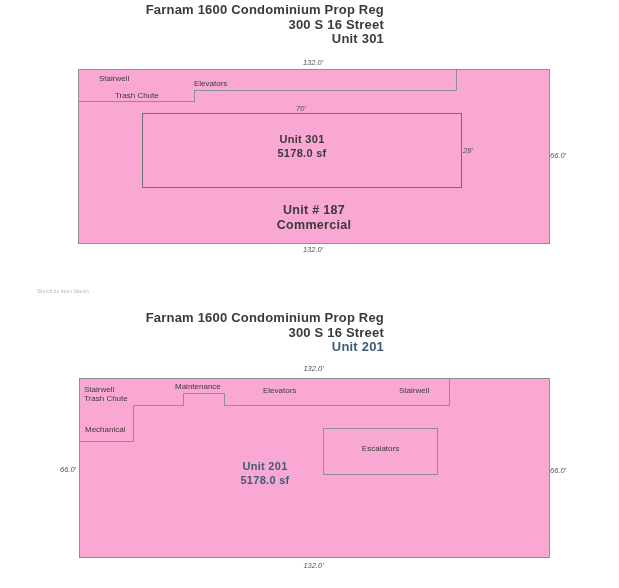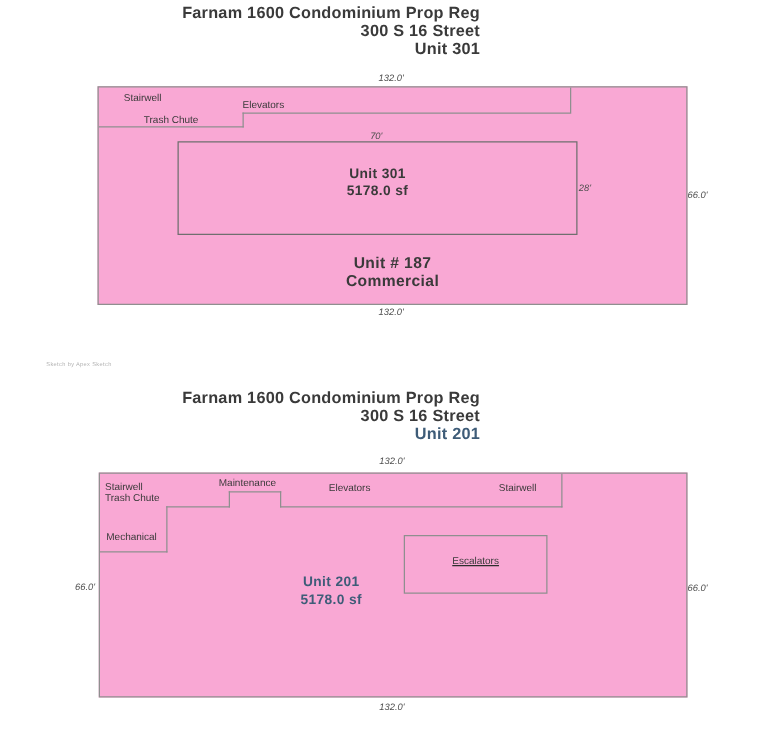--- a/index.html
+++ b/index.html
@@ -95,21 +95,21 @@
 
     <div class="room-label center" style="left:4px;top:6px;width:56px;line-height:9px;">
       <div>Stairwell</div>
       <div>Trash Chute</div>
     </div>
     <div class="room-label center" style="left:95px;top:3px;width:58px;">Maintenance</div>
     <div class="room-label center" style="left:183px;top:7px;width:56px;">Elevators</div>
     <div class="room-label center" style="left:319px;top:7px;width:56px;">Stairwell</div>
     <div class="room-label" style="left:5px;top:46px;">Mechanical</div>
 
-    <div class="escalator-box" style="left:243px;top:49px;width:113px;height:45px;text-decoration:underline;">
+    <div class="escalator-box" style="left:243px;top:49px;width:113px;height:45px;">
       <span>Escalators</span>
     </div>
 
     <div class="unit-text blue" style="left:135px;top:80px;width:100px;line-height:14px;">
       <div>Unit 201</div>
       <div>5178.0 sf</div>
     </div>
   </div>
 
   <div class="dim" style="left:60px;top:465px;">66.0'</div>

